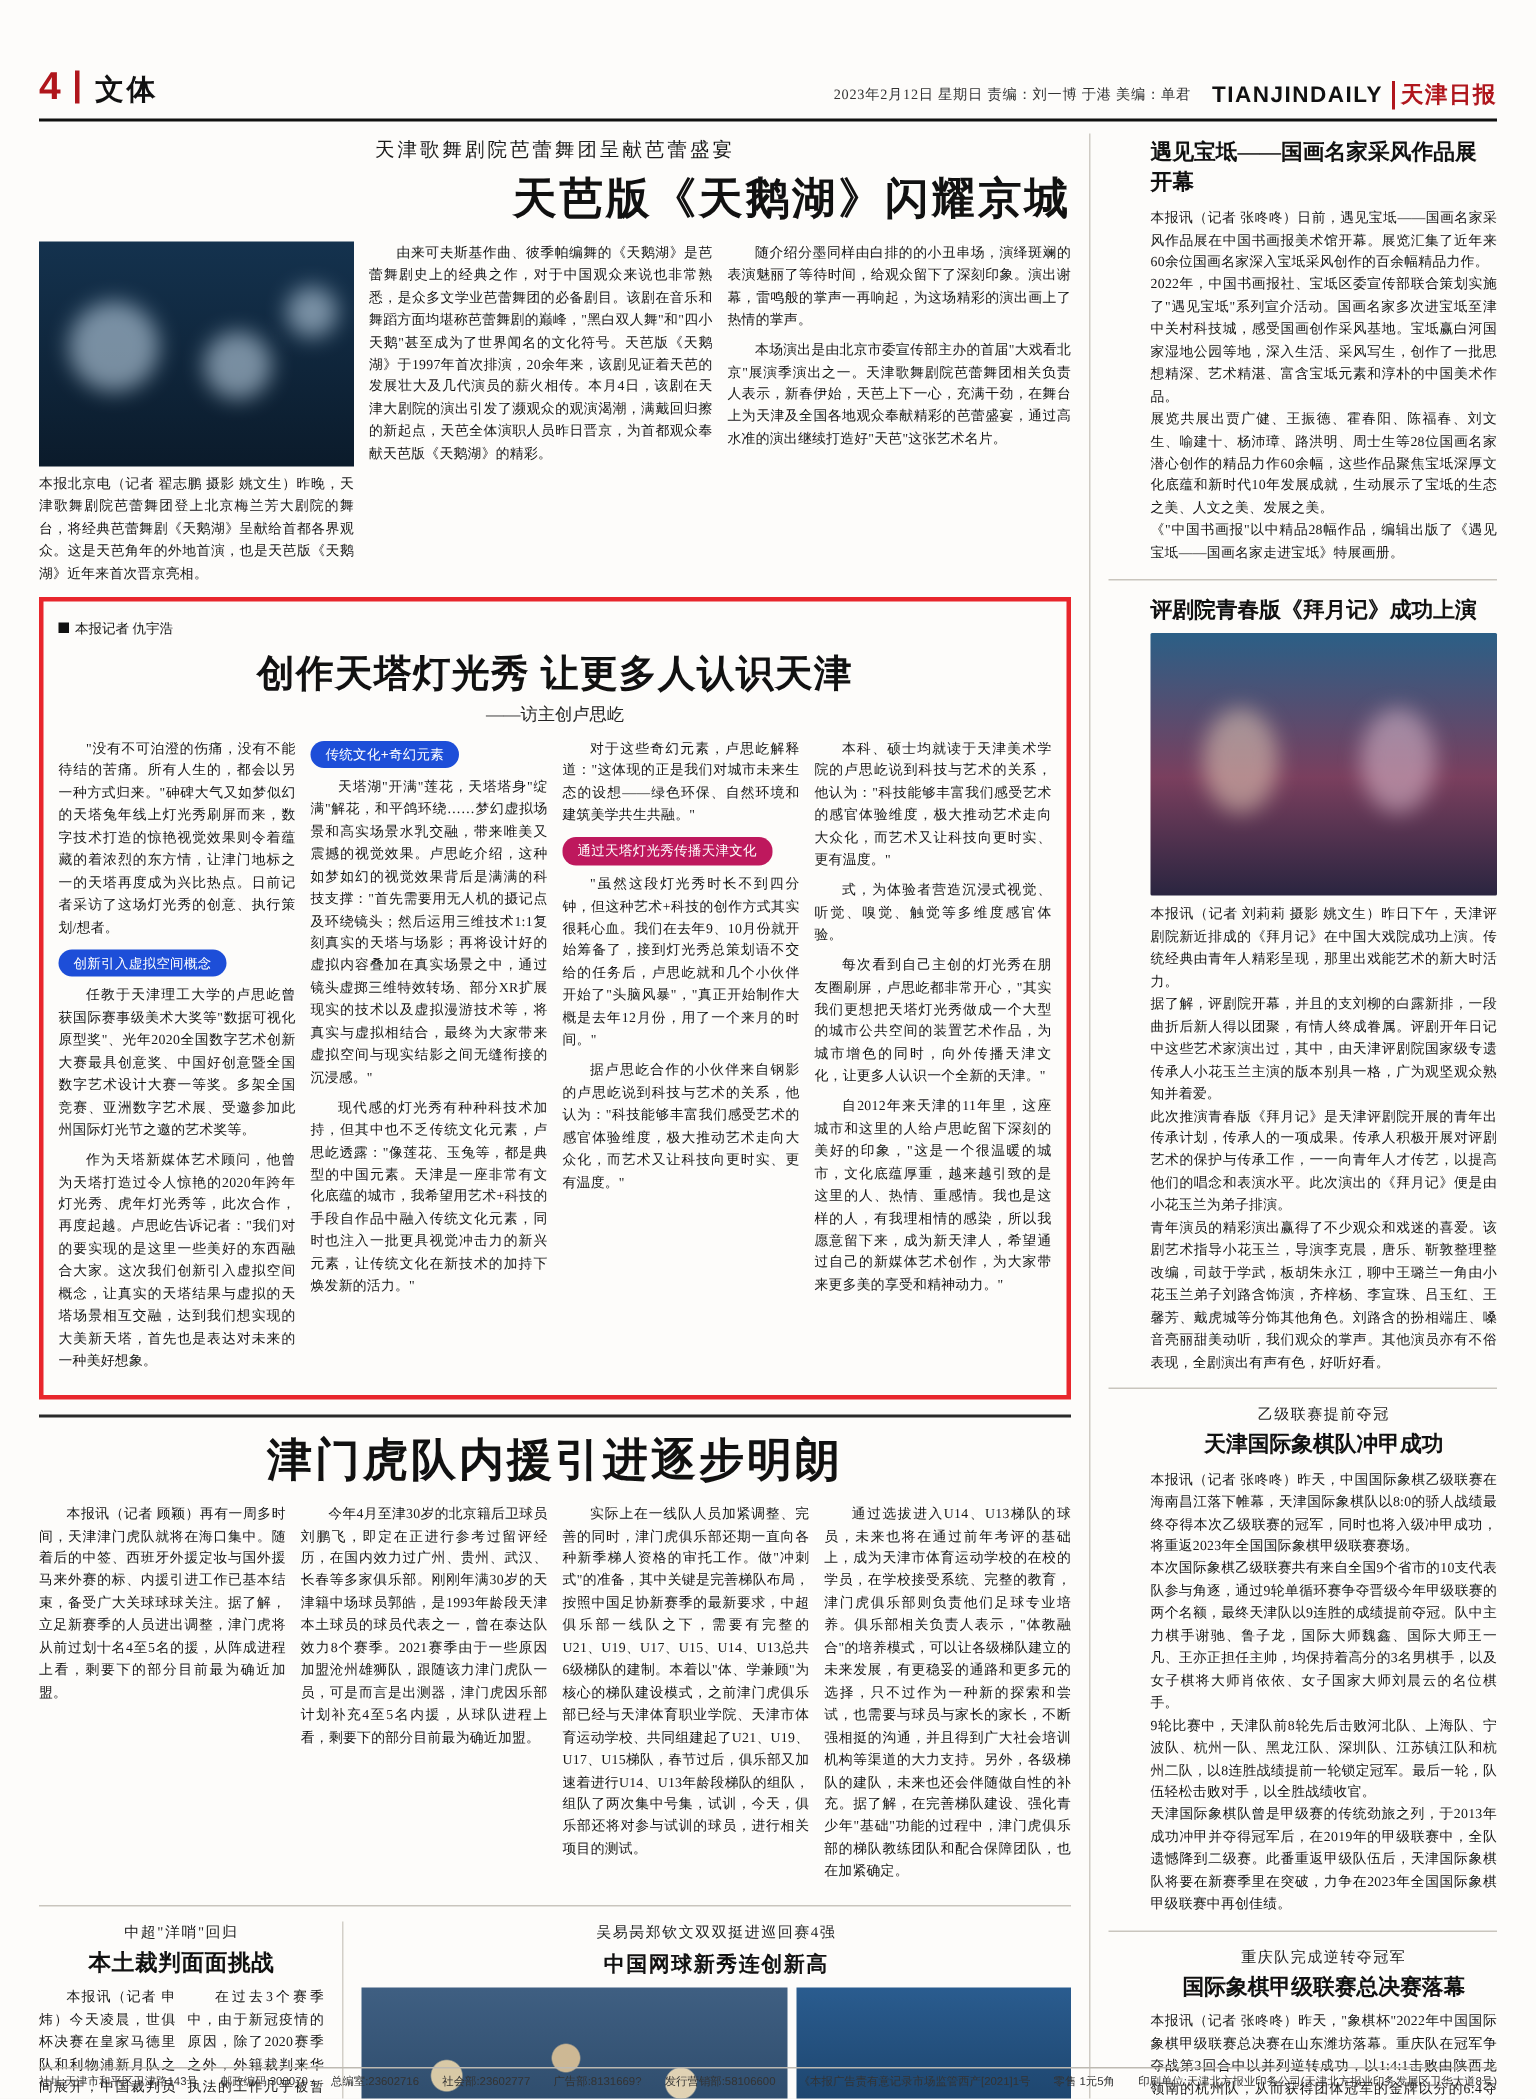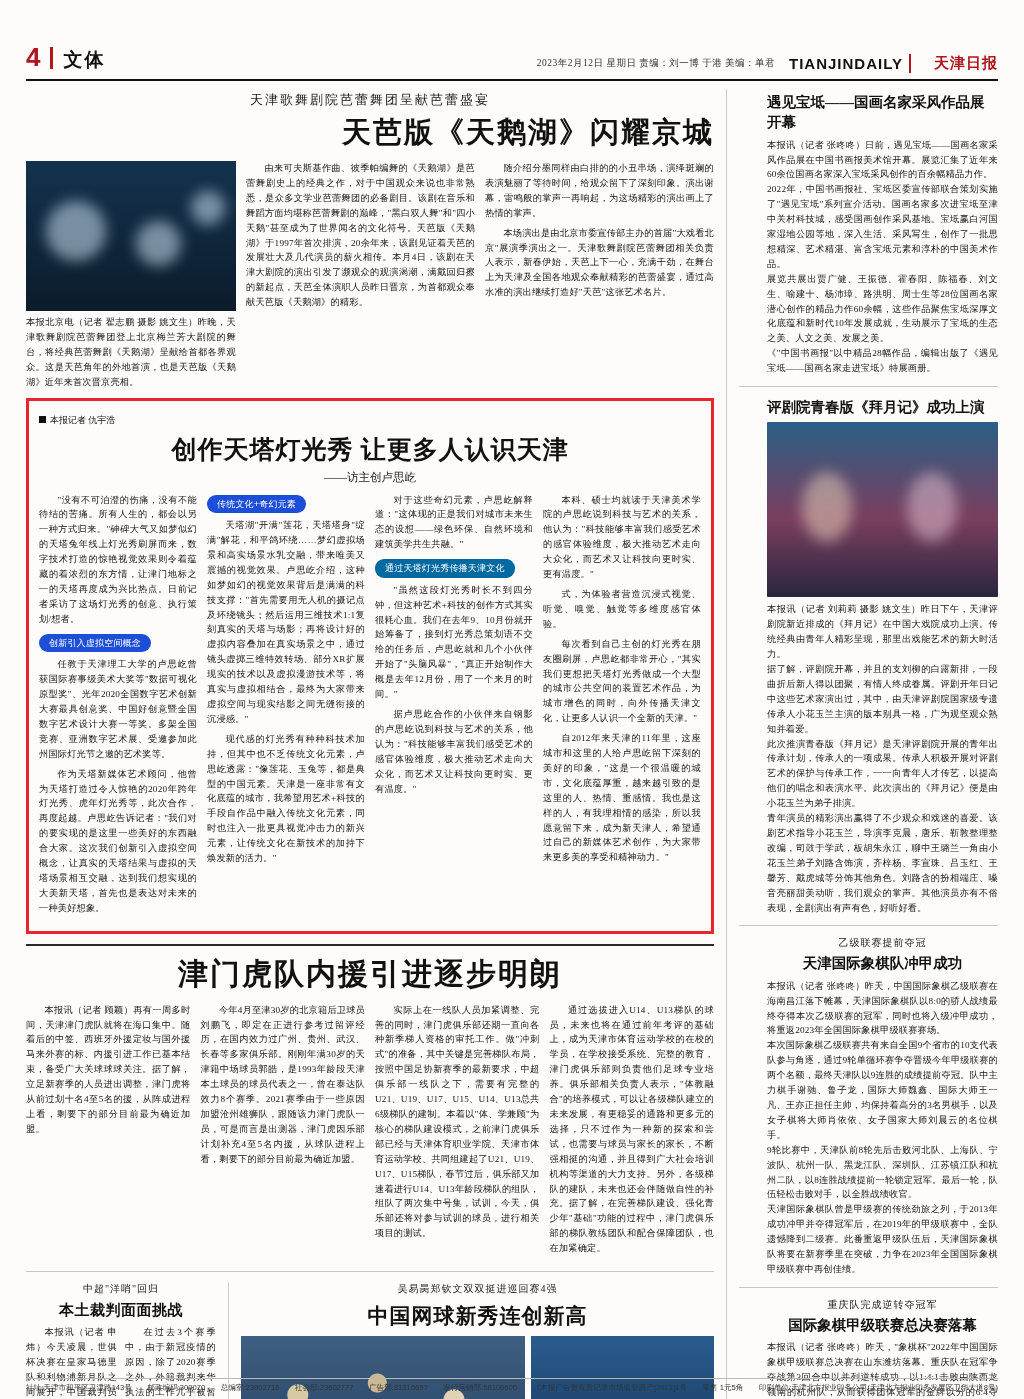--- a/index.html
+++ b/index.html
@@ -24,21 +24,21 @@
     border-bottom:2px solid #111;
   }
   .mh-left{display:flex;align-items:baseline;gap:8px;}
   .mh-pageno{font-size:26px;font-weight:bold;color:#b0161c;font-family:"Liberation Sans",sans-serif;}
   .mh-bar{display:inline-block;width:3px;height:22px;background:#b0161c;margin:0 2px;position:relative;top:3px;}
   .mh-section{font-size:19px;font-weight:bold;letter-spacing:2px;margin-top:37px;}
   .mh-right{display:flex;align-items:center;gap:14px;}
   .mh-meta{font-size:9.5px;color:#333;letter-spacing:.5px;}
   .mh-logo{display:flex;align-items:center;gap:6px;}
   .mh-logo-en{font-size:15px;font-weight:bold;letter-spacing:1px;font-family:"Liberation Sans",sans-serif;}
-  .mh-logo-cn{font-size:15px;font-weight:bold;color:#b0161c;border-left:2px solid #b0161c;padding-left:23px;letter-spacing:1px;}
+  .mh-logo-cn{font-size:15px;font-weight:bold;color:#b0161c;border-left:2px solid #b0161c;padding-left:4px;letter-spacing:1px;}
 
   
   .grid{display:flex;gap:0;padding-top:8px;}
   .col-main{width:700px;padding-right:12px;box-sizing:border-box;}
   .col-right{width:272px;padding-left:12px;border-left:1px solid #cfcbc4;box-sizing:border-box;}
 
   h1.lead{
     text-align:right;font-size:29px;font-weight:bold;letter-spacing:2px;margin:4px 0 8px 0;
     font-family:Liberation Serif, serif;
   }
@@ -71,28 +71,28 @@
   }
   .byline-chip .sq{display:inline-block;width:7px;height:7px;background:#111;margin-right:4px;position:relative;top:0px;}
   h2.redtitle{
     text-align:center;font-size:25px;font-weight:bold;letter-spacing:1px;margin:2px 0 4px 0;
   }
   .redsub{text-align:center;font-size:11.5px;color:#222;margin-bottom:8px;}
   .tagpill{
     display:inline-block;background:#1d4ed8;color:#fff;font-size:9px;
     padding:2px 10px;border-radius:9px;margin:2px 0 5px 0;font-family:"Liberation Sans",sans-serif;
   }
-  .tagpill.alt{background:#0369a1;}
+  .tagpill.alt{background:#be185d;}
 
   
   h2.sporttitle{
     text-align:center;font-size:30px;font-weight:bold;letter-spacing:2px;margin:4px 0 8px 0;
   }
   h3.mid{
-    text-align:center;font-size:21px;font-weight:bold;letter-spacing:1px;margin:6px 0 6px 0;
+    text-align:center;font-size:14px;font-weight:bold;letter-spacing:1px;margin:6px 0 6px 0;
   }
   h4.small{
     font-size:15px;font-weight:bold;letter-spacing:.5px;margin:4px 0 5px 0;line-height:1.35;
   }
   h4.small.center{text-align:center;}
   .rk{font-size:10px;text-align:center;letter-spacing:1px;margin-bottom:2px;color:#222;}
 
   
   .ritem{margin-bottom:8px;margin-left:28px;}
   .rtitle{font-size:14.5px;font-weight:bold;line-height:1.4;margin:3px 0 5px 0;}

